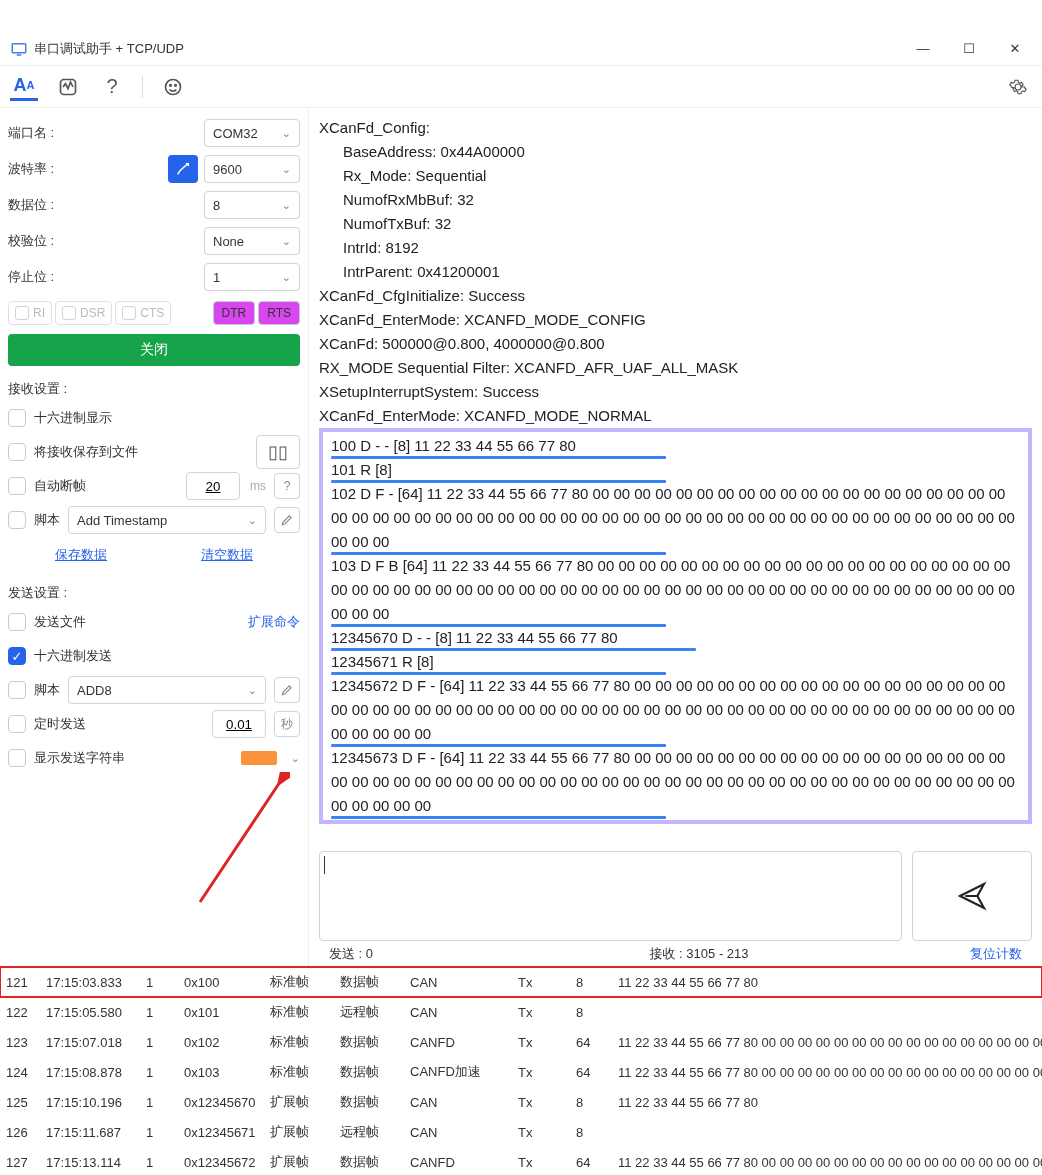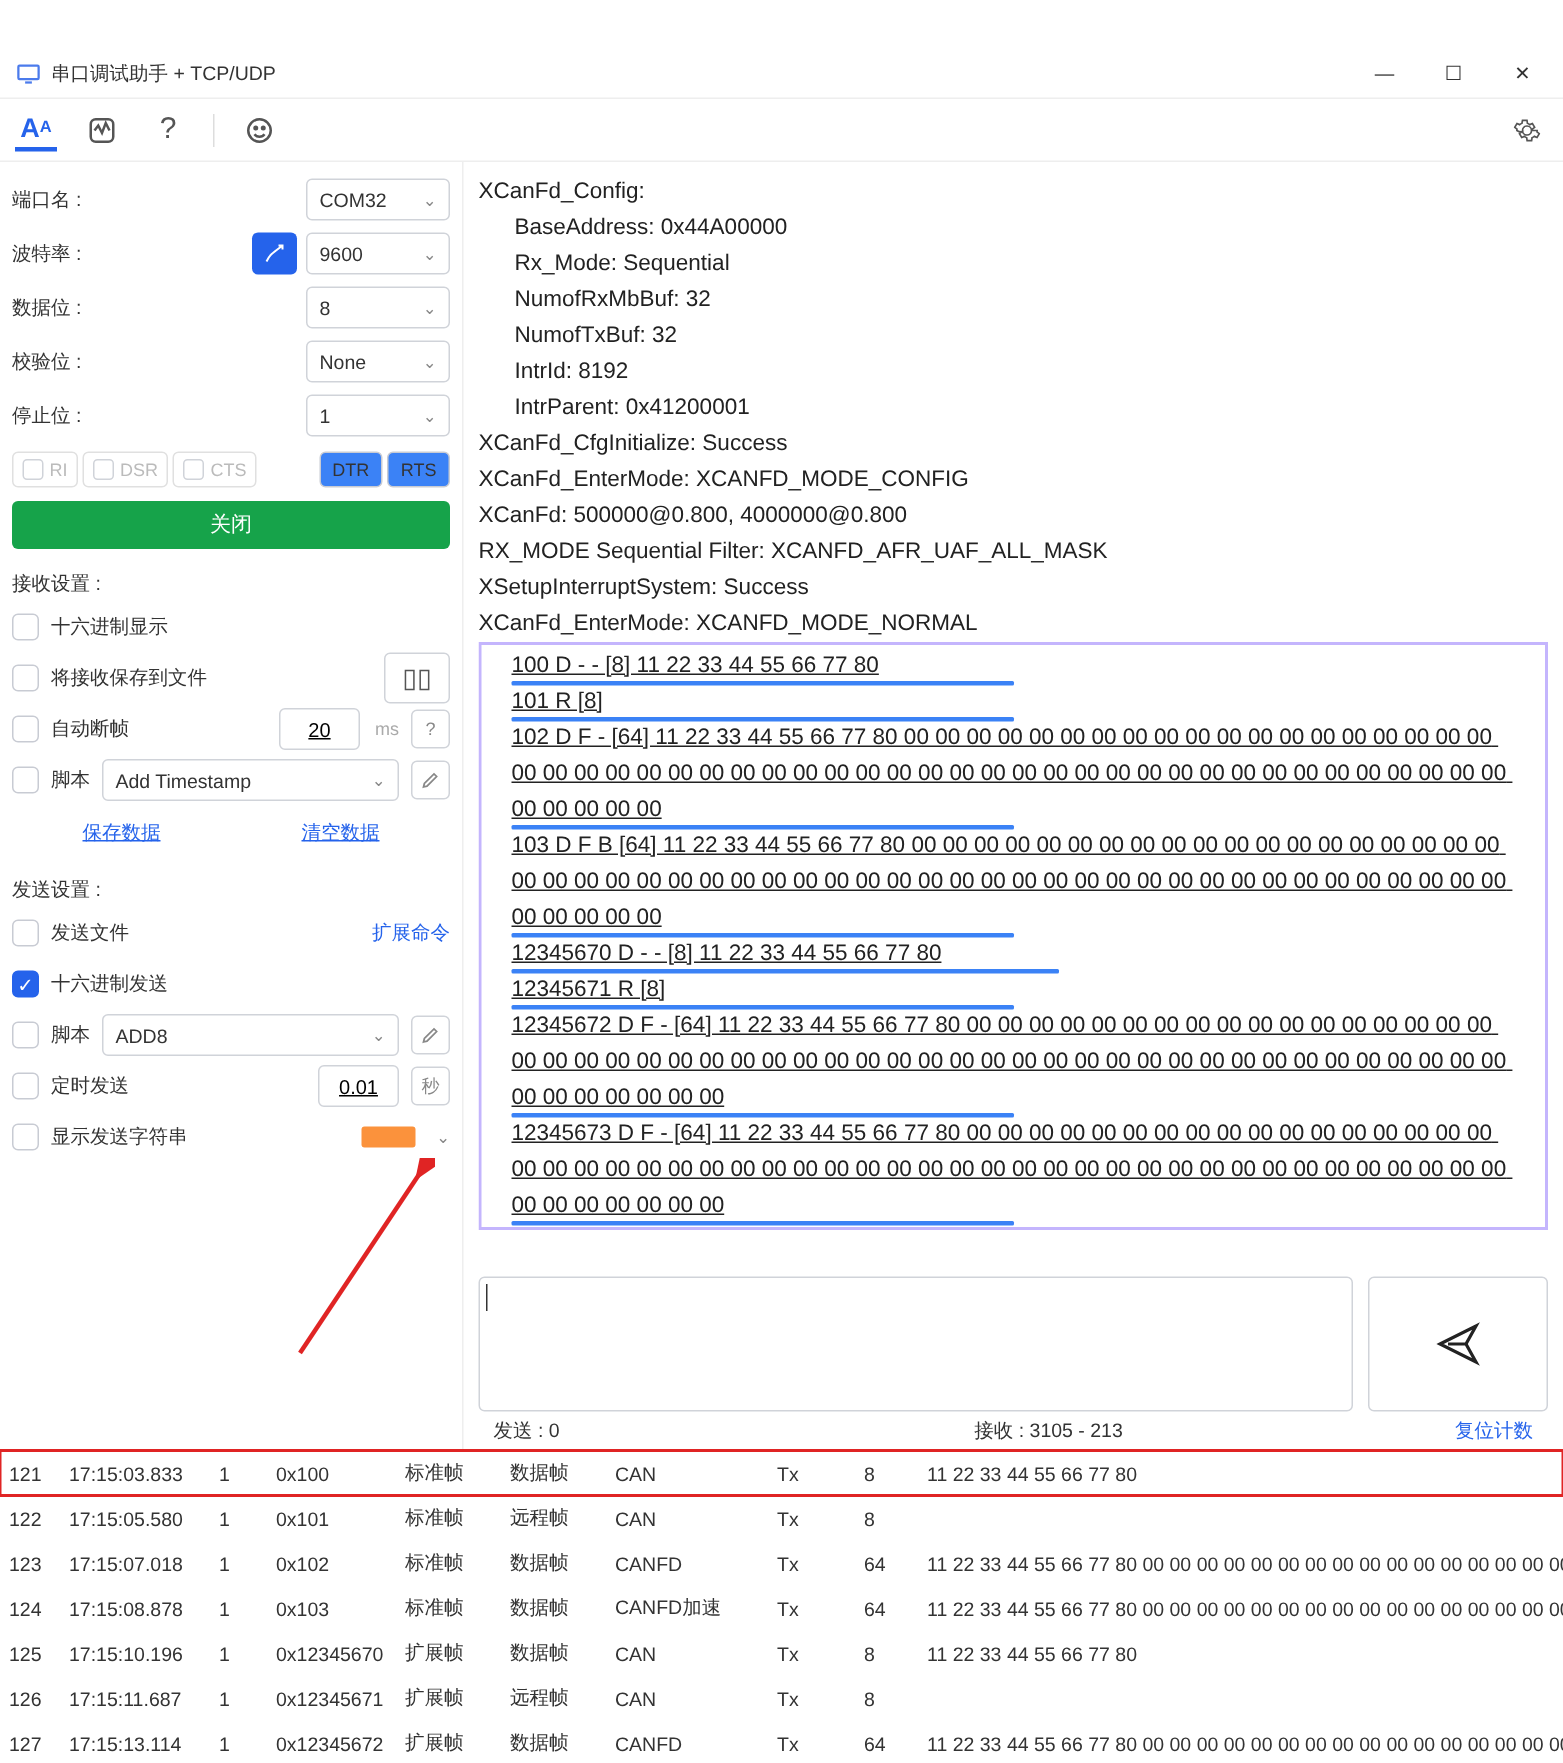--- a/index.html
+++ b/index.html
@@ -19,38 +19,38 @@
 .sidebar{width:309px;padding:10px 8px;border-right:1px solid #eee;display:flex;flex-direction:column;gap:6px;font-size:13px;}
 .row{display:flex;align-items:center;gap:6px;height:30px;}
 .row .label{width:56px;color:#333;}
 .select{flex:1;border:1px solid #d0d3d9;border-radius:4px;height:28px;display:flex;align-items:center;padding:0 8px;justify-content:space-between;background:#fff;}
 .chev{font-size:11px;color:#888;}
 .iconbtn{width:30px;height:28px;border-radius:4px;display:flex;align-items:center;justify-content:center;}
 .iconbtn.blue{background:#2563eb;color:#fff;}
 .pinlabels{display:flex;gap:3px;align-items:center;}
 .pindisabled{border:1px solid #e0e0e0;border-radius:4px;padding:4px 6px;color:#bbb;font-size:12px;display:flex;align-items:center;gap:4px;}
 .pinchk{width:14px;height:14px;border:1px solid #d0d3d9;border-radius:3px;}
-.pinact{border:1px solid #c8cbd3;border-radius:4px;padding:4px 8px;background:#3b82f6;font-size:12px;}
+.pinact{border:1px solid #c8cbd3;border-radius:4px;padding:4px 8px;background:#d946ef;font-size:12px;}
 .bigbtn{background:#16a34a;color:#fff;border-radius:4px;height:32px;display:flex;align-items:center;justify-content:center;font-size:14px;}
 .section-hdr{font-size:13px;color:#333;margin-top:8px;}
 .chkrow{display:flex;align-items:center;gap:8px;height:28px;}
 .chkbox{width:18px;height:18px;border:1.5px solid #c8cbd3;border-radius:4px;background:#fff;display:flex;align-items:center;justify-content:center;}
 .chkbox.checked{background:#2563eb;border-color:#2563eb;color:#fff;font-size:13px;}
 .smallinput{width:54px;height:28px;border:1px solid #d0d3d9;border-radius:4px;text-align:center;text-decoration:underline;}
 .unit{color:#aaa;font-size:12px;margin-left:2px;}
 .sqbtn{width:26px;height:26px;border:1px solid #d0d3d9;border-radius:4px;display:flex;align-items:center;justify-content:center;color:#888;font-size:12px;}
 .linksrow{display:flex;justify-content:space-around;padding:6px 0;}
 .linksrow a{color:#2563eb;font-size:13px;text-decoration:underline;}
 .extcmd{color:#2563eb;font-size:13px;}
 .pausebtn{border:1px solid #d0d3d9;border-radius:4px;width:44px;height:34px;display:flex;align-items:center;justify-content:center;font-size:18px;color:#555;}
 .orangebar{width:36px;height:14px;background:#fb923c;border-radius:2px;}
 .main{flex:1;display:flex;flex-direction:column;padding:8px 10px 0 10px;min-width:0;}
 .console{flex:1;font-family:Consolas,monospace;font-size:15px;line-height:24px;color:#222;white-space:pre-wrap;overflow:hidden;}
 .console .ind{padding-left:24px;}
-.hlbox{border:2px solid #c4b5fd;padding:2px 20px;text-decoration:underline;}
+.hlbox{border:4px solid #c4b5fd;padding:2px 8px;}
 .hl-line{position:relative;}
 .ul-blue{position:absolute;left:0;height:3px;background:#3b82f6;border-radius:1px;bottom:-1px;}
 .inputbar{display:flex;gap:10px;align-items:stretch;margin-top:6px;}
 .txarea{flex:1;border:1px solid #d0d3d9;border-radius:4px;height:90px;}
 .sendbtn{width:120px;border:1px solid #d0d3d9;border-radius:4px;display:flex;align-items:center;justify-content:center;}
 .sendbtn svg{width:32px;height:32px;fill:#222;}
 .statusbar{display:flex;padding:4px 10px;font-size:13px;gap:40px;}
 .statusbar .left{flex:1;}
 .statusbar .mid{flex:1;}
 .resetlink{color:#2563eb;font-size:13px;}

